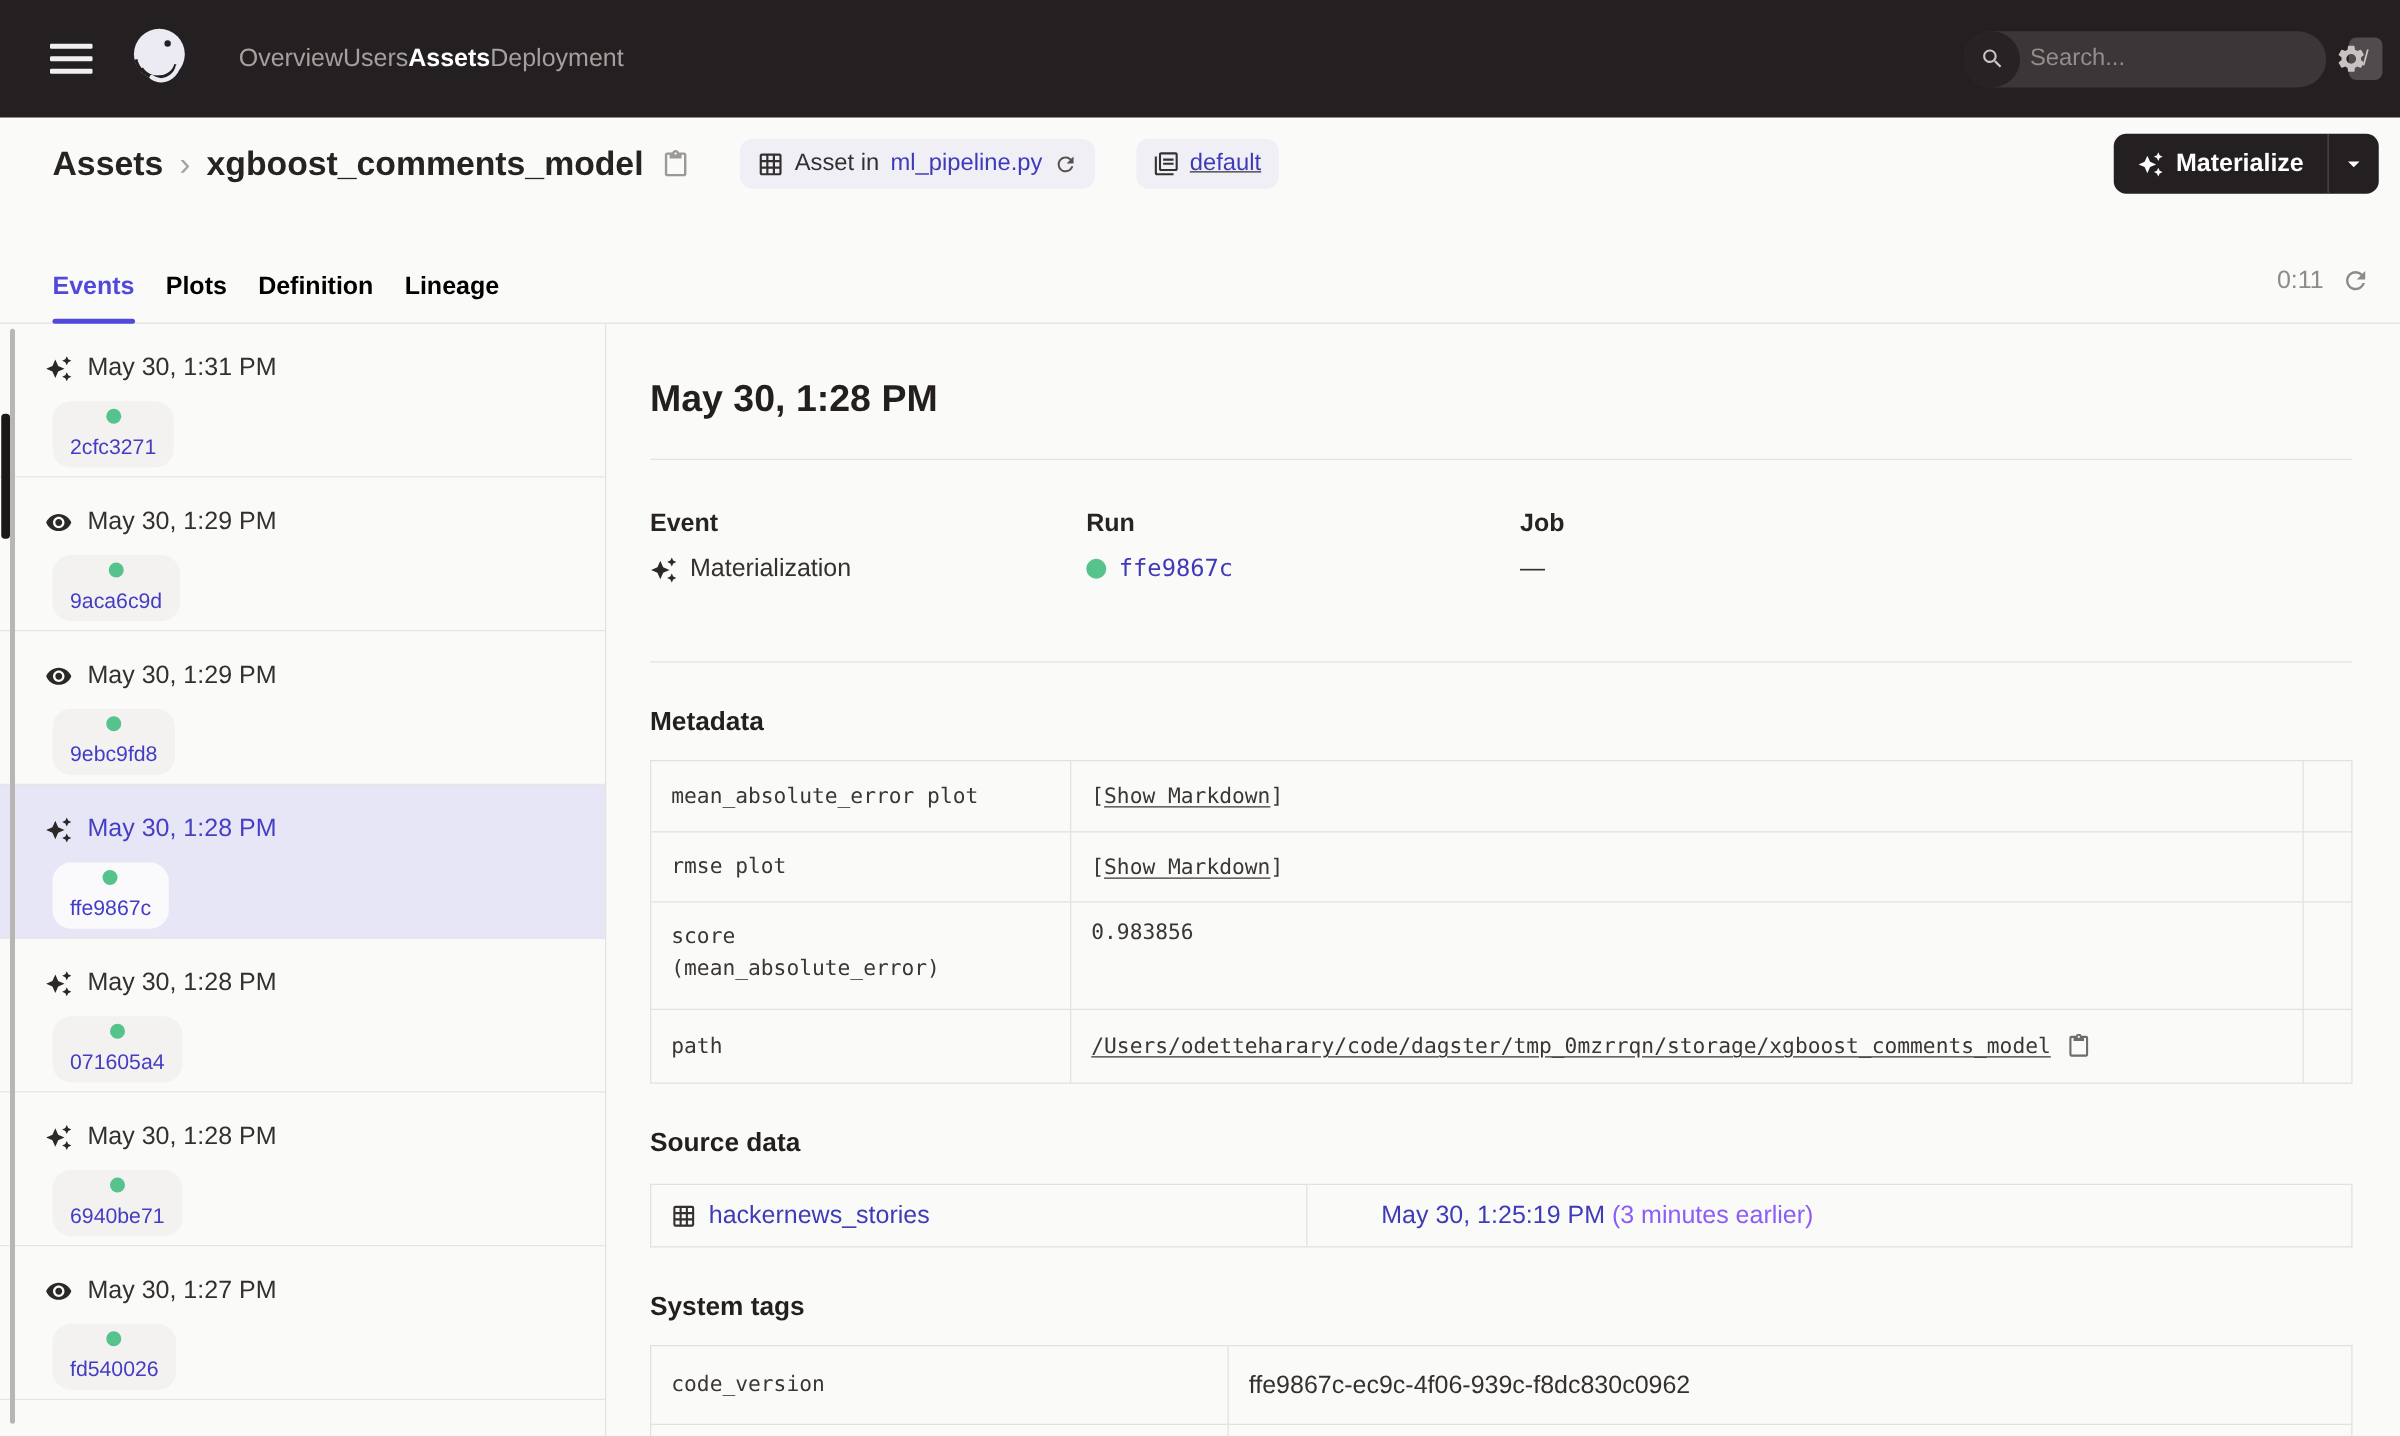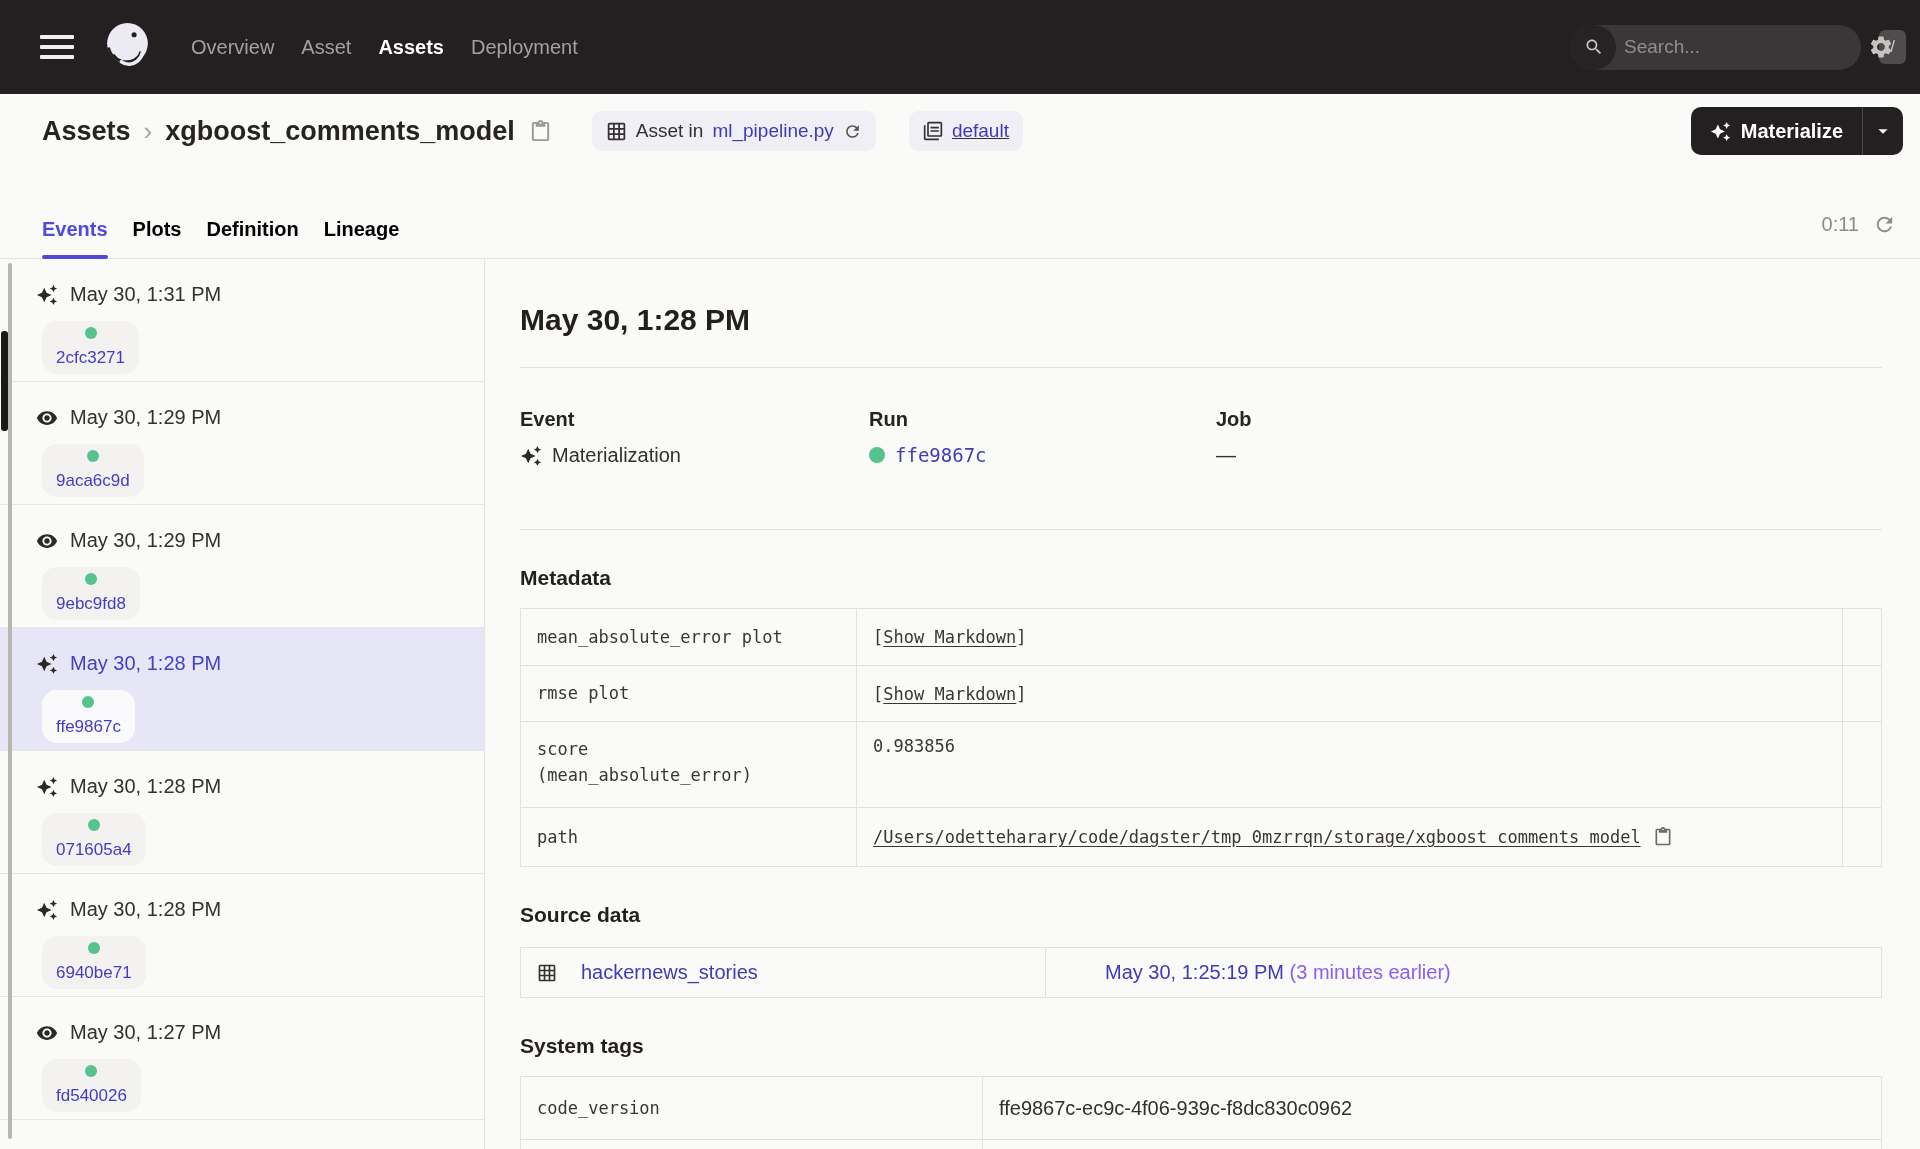--- a/index.html
+++ b/index.html
@@ -5,21 +5,21 @@
   * { margin:0; padding:0; box-sizing:border-box; }
   html,body { width:1920px; height:1149px; overflow:hidden; }
   body { font-family:"Liberation Sans", sans-serif; background:#FAFAF8; color:#2B2827; }
   svg { display:block; }
 
   
   .topnav { height:94px; background:#242021; display:flex; align-items:center; padding:0 26px 0 40px; }
   .hamburger { width:34px; display:flex; flex-direction:column; gap:6px; cursor:pointer; margin-right:26px; }
   .hamburger span { height:4px; background:#F2F0EE; border-radius:1px; }
   .logo { margin-right:34px; }
-  .nav-links { display:flex; gap:27px; align-items:center; }
+  .nav-links { display:flex; align-items:center; }
   .nav-link { font-size:20px; color:#A3A09E; cursor:pointer; }
   .nav-link.active { color:#FFFFFF; font-weight:700; }
   .nav-right { margin-left:auto; display:flex; align-items:center; gap:7px; }
   .searchbar { width:290px; height:45px; border-radius:23px; background:#3B3738; display:flex; align-items:center; }
   .search-cap { width:45px; height:45px; border-radius:50%; background:#272324; display:flex; align-items:center; justify-content:center; flex:0 0 auto; }
   .searchbar input { flex:1; background:transparent; border:none; outline:none; color:#D8D5D3; font-size:19px; padding:0 10px 0 8px; font-family:"Liberation Sans", sans-serif; }
   .searchbar input::placeholder { color:#918E8C; }
   .slash-key { width:27px; height:34px; border-radius:6px; background:#504C4D; color:#CDCAC8; font-size:17px; display:flex; align-items:center; justify-content:center; margin-right:9px; flex:0 0 auto; }
 
   
@@ -74,21 +74,21 @@
   .sec-h { font-size:21px; font-weight:700; color:#231F1E; margin-top:36px; }
   table { border-collapse:collapse; width:100%; table-layout:fixed; background:transparent; }
   .meta-table { margin-top:18px; }
   td { border:1px solid #E3E1DE; vertical-align:middle; padding:0 16px; }
   .meta-table td { font-family:"DejaVu Sans Mono", monospace; font-size:17px; color:#3A3634; }
   .meta-key { white-space:pre-line; line-height:1.55; }
   .tall td { vertical-align:top; padding-top:14px; }
   .tbl-link { color:#3A3634; text-decoration:underline; text-underline-offset:3px; cursor:pointer; }
   .path-cell { display:flex; align-items:center; gap:12px; }
   .src-table { margin-top:20px; }
-  .src-asset { display:flex; align-items:center; gap:24px; }
+  .src-asset { display:flex; align-items:center; gap:10px; }
   .src-asset .lnk2 { font-size:20px; color:#3F3BB8; cursor:pointer; }
   .src-time { font-size:20px; }
   .src-time .lnk2 { color:#3F3BB8; cursor:pointer;margin-left:43px; }
   .src-note { color:#8b5cf6; }
   .sys-table { margin-top:18px; }
   .sys-key { font-family:"DejaVu Sans Mono", monospace; font-size:17px; color:#3A3634; }
   .sys-val { font-size:20px; color:#33302F; }
 </style>
 </head>
 <body>
@@ -103,21 +103,21 @@
     <svg viewBox="0 0 56 56" width="57" height="57" fill="none">
       <circle cx="27" cy="24" r="20" fill="#ECEAF3"></circle>
       <circle cx="33.5" cy="15.5" r="2.5" fill="#242021"></circle>
       <path d="M8.5 28c2 9 9 14 17 14 7 0 12-3 15-8" stroke="#242021" stroke-width="2.5"></path>
       <path d="M13 35c4 6 12 9 19 6 4.5-2 7-5 8-9" stroke="#242021" stroke-width="2.5"></path>
       <path d="M21 42c5 3.5 11 3 15.5-.5 3-2.5 4.5-5 5-8" stroke="#ECEAF3" stroke-width="3.5" stroke-linecap="round"></path>
     </svg>
   </div>
   <div class="nav-links">
     <span class="nav-link">Overview</span>
-    <span class="nav-link">Asset</span>
+    <span class="nav-link">Users</span>
     <span class="nav-link active">Assets</span>
     <span class="nav-link">Deployment</span>
   </div>
   <div class="nav-right">
     <div class="searchbar">
       <div class="search-cap">
         <svg width="20" height="20" viewBox="0 0 24 24" fill="#C9C6C4">
             <path d="M15.5 14h-.79l-.28-.27C15.41 12.59 16 11.11 16 9.5 16 5.91 13.09 3 9.5 3S3 5.91 3 9.5 5.91 16 9.5 16c1.61 0 3.09-.59 4.23-1.57l.27.28v.79l5 4.99L20.49 19l-4.99-5zm-6 0C7.01 14 5 11.99 5 9.5S7.01 5 9.5 5 14 7.01 14 9.5 11.99 14 9.5 14z"></path>
           </svg>
       </div>

